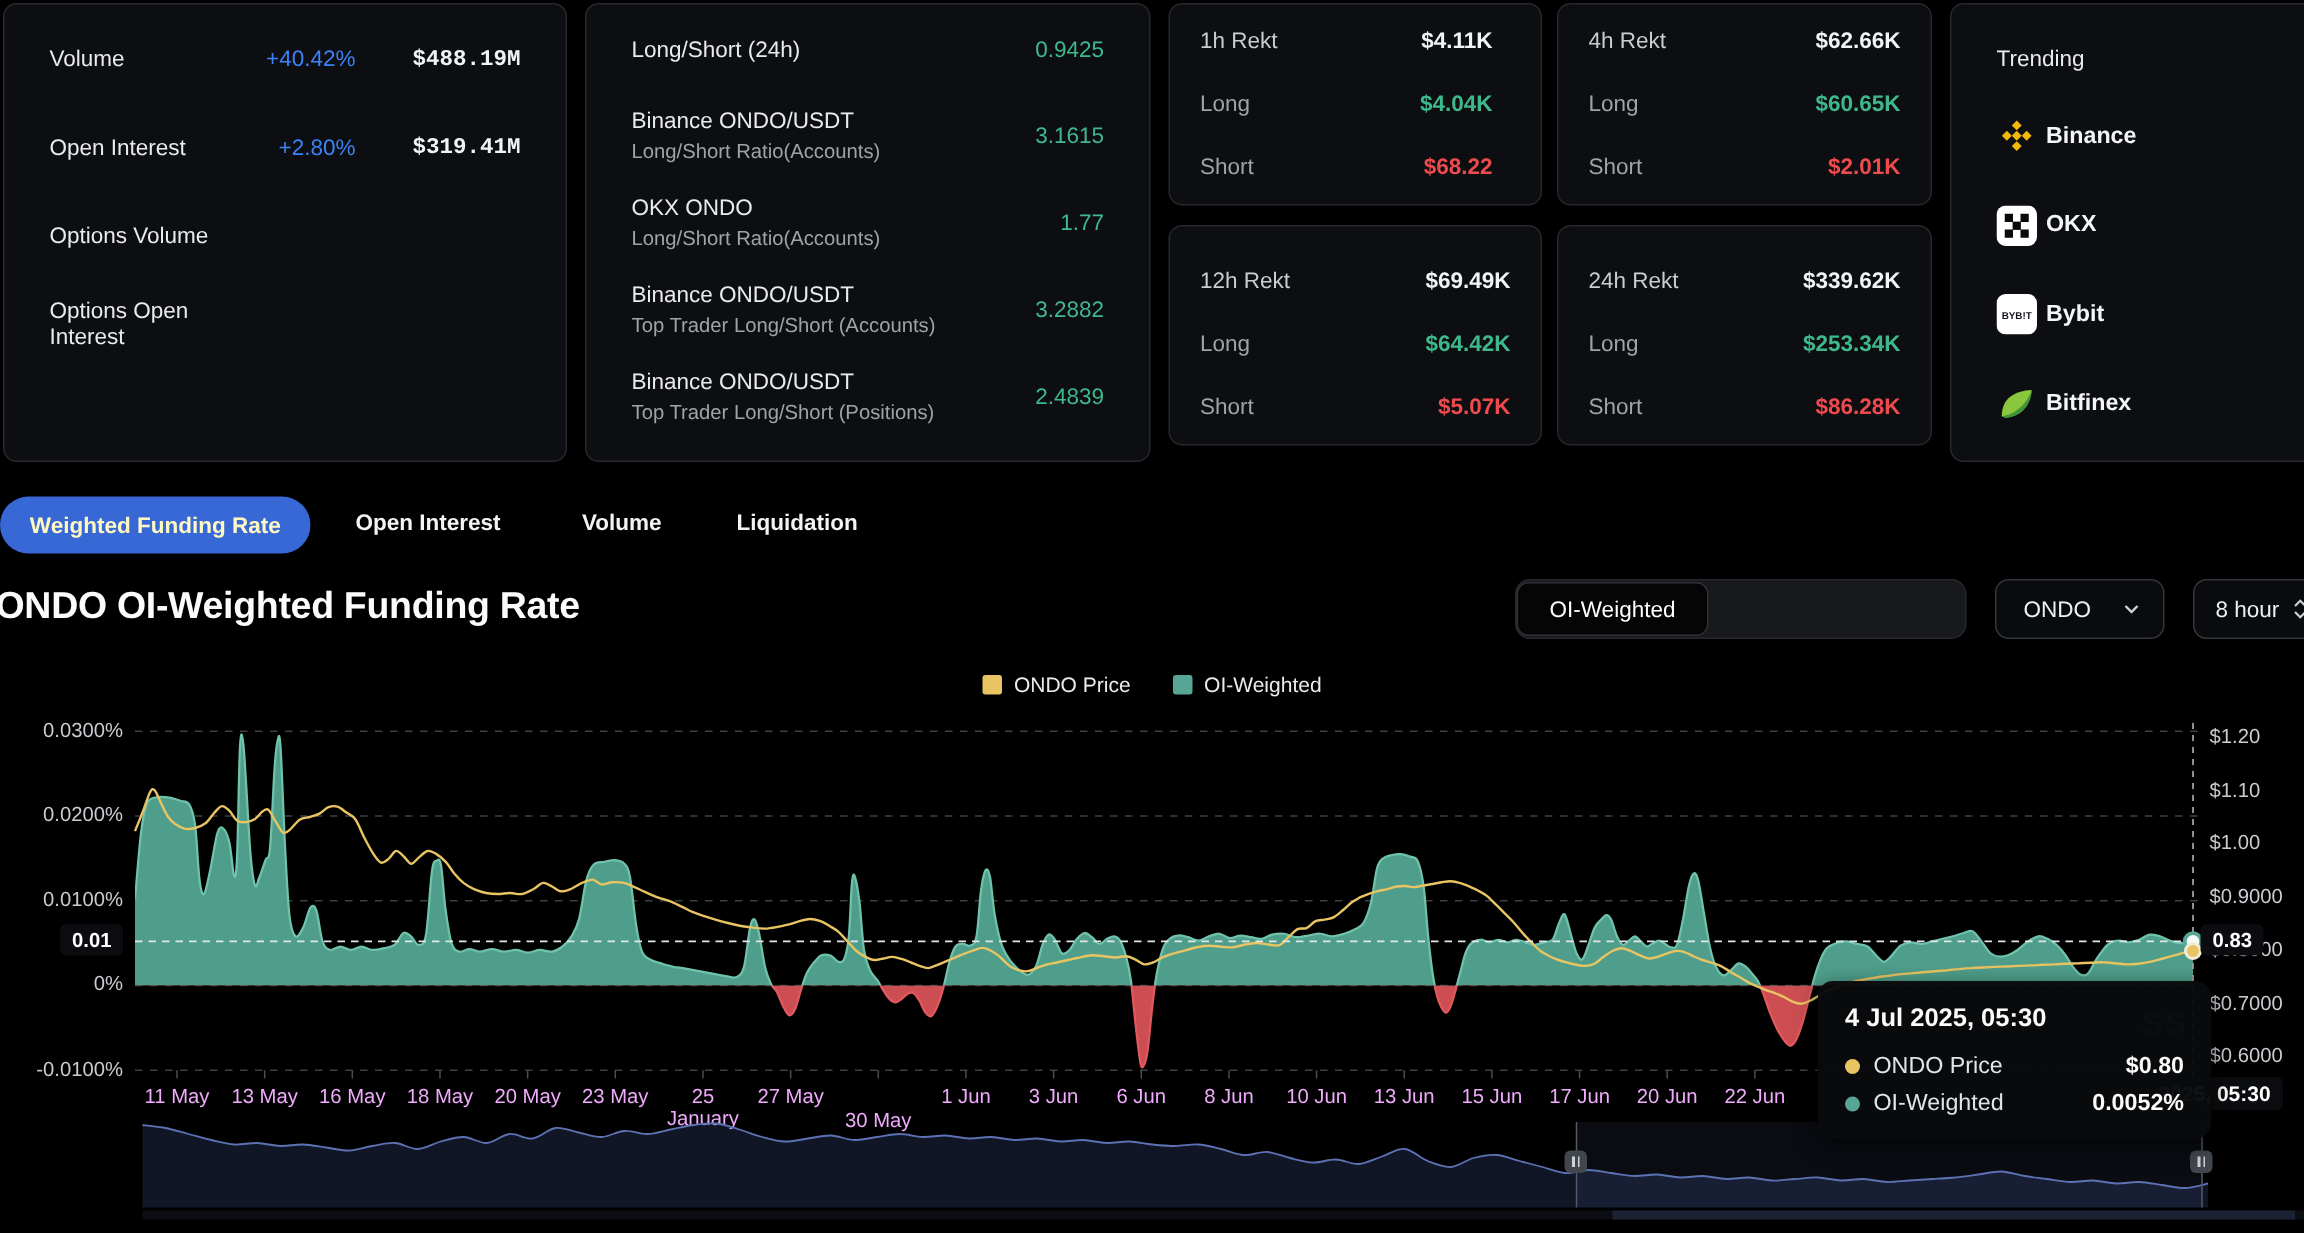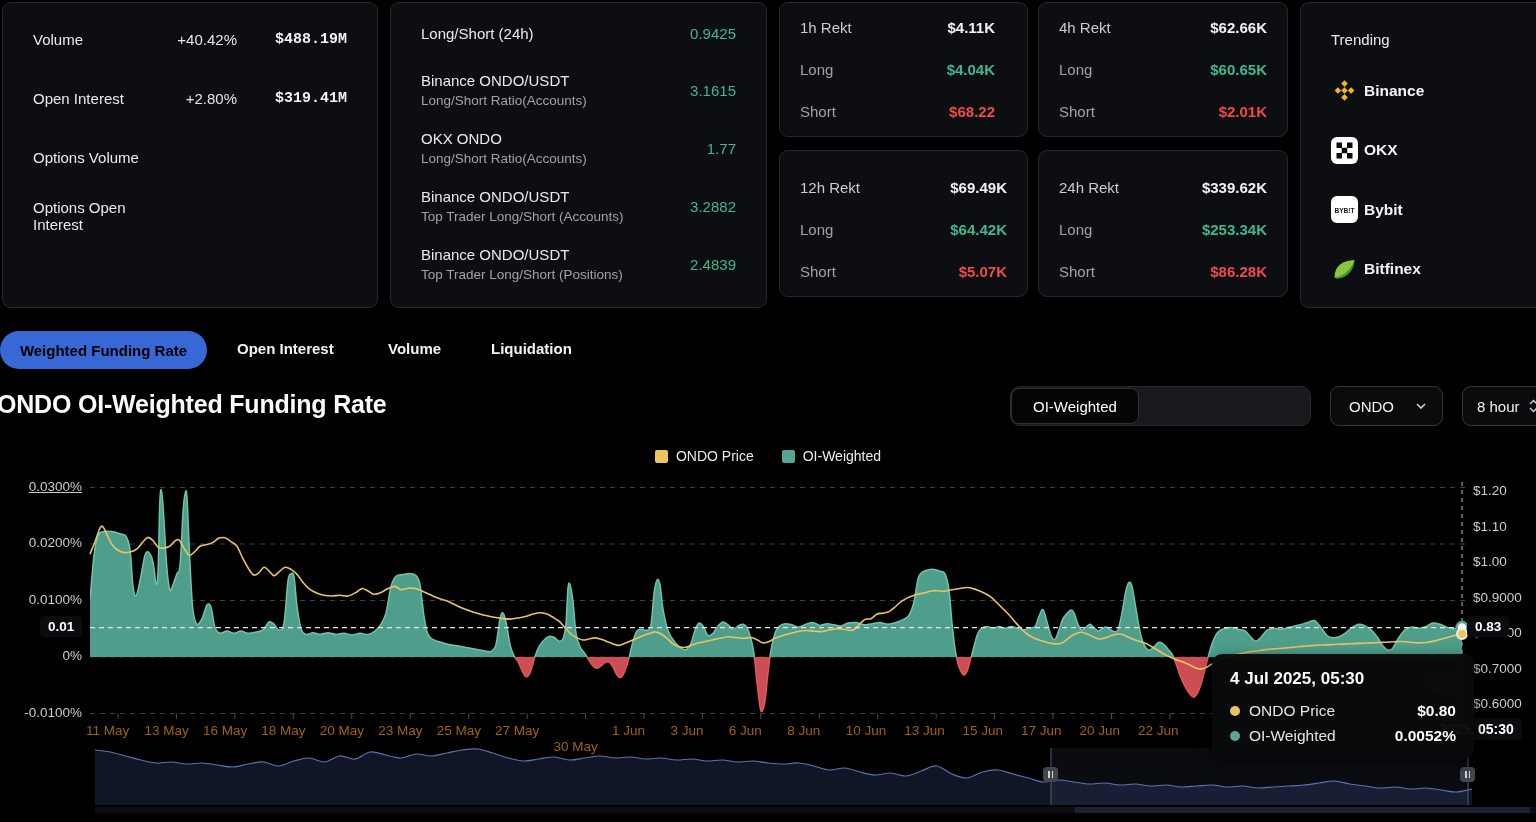--- a/index.html
+++ b/index.html
@@ -2,60 +2,60 @@
 <html><head>
 <meta charset="utf-8">
 <style>
   html,body{margin:0;padding:0;background:#000;}
   #stage{position:relative;width:1536px;height:822px;background:#000;overflow:hidden;
          font-family:"Liberation Sans","DejaVu Sans",sans-serif;color:#e8eaec;}
   .card{position:absolute;background:#0d0e11;border:1px solid #26282d;border-radius:9px;box-sizing:border-box;}
   
   .srow{display:flex;align-items:center;height:20px;margin-bottom:39px;font-size:15px;}
   .srow .lbl{flex:1;color:#e9eaec;}
-  .srow .chg{width:95px;text-align:right;color:#e5e5e5;}
+  .srow .chg{width:95px;text-align:right;color:#3b82f6;}
   .srow .val{width:110px;text-align:right;color:#f2f3f4;font-weight:bold;font-family:Liberation Mono, monospace;}
   
   .rrow{display:flex;align-items:center;margin-bottom:17px;}
   .rrow .tcol{flex:1;}
   .rrow .t1{font-size:15px;color:#e9eaec;line-height:21px;}
   .rrow .t2{font-size:13.5px;color:#9fa3a8;line-height:20px;}
   .rrow .rval{width:90px;text-align:right;color:#3fb88d;font-size:15px;}
   
   .krow{display:flex;align-items:center;height:20px;margin-bottom:22px;font-size:15px;}
   .krow .lbl{flex:1;color:#9fa3a8;}
   .krow .lbl.first{color:#c9ccd0;}
   .krow .val{text-align:right;font-weight:bold;}
   .v-white{color:#f2f3f4}.v-green{color:#3fb88d}.v-red{color:#ef4a4d}
   
   .trend-title{font-size:15px;color:#e9eaec;margin:28px 0 0 30px;}
   .titem{position:absolute;left:30px;display:flex;align-items:center;gap:6px;cursor:pointer;}
   .titem .nm{font-size:15.5px;font-weight:bold;color:#f4f5f6;}
   
   .tab-pill{position:absolute;left:0;top:331px;width:207px;height:38px;border-radius:19px;background:#3867d6;
-            display:flex;align-items:center;justify-content:center;font-size:15px;font-weight:bold;color:#000000;cursor:pointer;}
+            display:flex;align-items:center;justify-content:center;font-size:15px;font-weight:bold;color:#fef9c3;cursor:pointer;}
   .tab-plain{position:absolute;top:340px;font-size:15px;font-weight:bold;color:#f2f3f4;cursor:pointer;}
   
   #chart-title{position:absolute;left:-3px;top:390px;font-size:25px;font-weight:800;color:#fbfbfc;letter-spacing:-0.2px;}
   #seg{position:absolute;left:1010px;top:386px;width:301px;height:40px;background:#17191d;border:1px solid #26282d;
        border-radius:10px;box-sizing:border-box;display:flex;align-items:center;}
   .seg-item{height:36px;display:flex;align-items:center;justify-content:center;border-radius:8px;
             font-size:15px;color:#cfd2d5;cursor:pointer;padding:0 18px;}
   .seg-item.active{background:#050506;color:#fff;border:1px solid #2e3136;box-sizing:border-box;}
   .selbox{position:absolute;top:386px;height:40px;border:1px solid #33363b;border-radius:9px;box-sizing:border-box;
           display:flex;align-items:center;font-size:15px;color:#eef0f1;cursor:pointer;background:#0a0b0d;}
   
   #legend{position:absolute;left:0;top:448px;width:1536px;display:flex;justify-content:center;gap:28px;}
   .leg-item{display:flex;align-items:center;gap:8px;cursor:pointer;}
   .leg-sw{width:13px;height:13px;border-radius:2px;}
   .leg-tx{font-size:14px;color:#e9ebec;}
   
   .yl{position:absolute;left:2px;width:80px;text-align:right;font-size:13.5px;color:#c9ccd0;}
   .yr{position:absolute;left:1473px;font-size:13.5px;color:#c9ccd0;white-space:nowrap;}
-  .xl{position:absolute;top:723px;width:64px;font-size:13.5px;color:#a16207;}
+  .xl{position:absolute;top:723px;width:64px;text-align:center;font-size:13.5px;color:#f0abfc;}
   .badge{position:absolute;background:#0b0c0f;color:#fff;font-weight:bold;font-size:13.5px;
          padding:3px 8px;border-radius:4px;z-index:4;white-space:nowrap;}
   #watermark{position:absolute;left:1428px;top:671px;font-size:21px;font-weight:800;color:#62666b;letter-spacing:1px;z-index:2;}
   
   #tooltip{position:absolute;left:1212px;top:654px;width:226px;background:rgba(9,10,12,0.97);
            border-radius:10px;padding:15px 18px 14px 18px;z-index:6;box-shadow:0 4px 14px rgba(0,0,0,.6);}
   #tooltip .tt-date{font-size:17px;font-weight:bold;color:#fbfbfc;margin-bottom:13px;}
   .tt-row{display:flex;align-items:center;gap:9px;margin-top:7px;font-size:15.5px;}
   .tt-dot{width:10px;height:10px;border-radius:50%;flex:none;}
   .tt-lb{color:#e2e4e6;}
@@ -314,39 +314,39 @@
         <span class="leg-sw" style="background: rgb(233, 196, 98);"></span>
         <span class="leg-tx">ONDO Price</span>
       </div>
       <div class="leg-item">
         <span class="leg-sw" style="background: rgb(87, 166, 149);"></span>
         <span class="leg-tx">OI-Weighted</span>
       </div>
     </div>
 
   <div id="axis-layer">
-      <div class="yl" style="top: 478.5px; text-decoration: underline;">0.0300%</div>
+      <div class="yl" style="top: 478.5px;">0.0300%</div>
       <div class="yl" style="top: 535px;">0.0200%</div>
       <div class="yl" style="top: 591.5px;">0.0100%</div>
       <div class="yl" style="top: 648px;">0%</div>
       <div class="yl" style="top: 704.5px;">-0.0100%</div>
       <div class="yr" style="top: 483px;">$1.20</div>
       <div class="yr" style="top: 518.5px;">$1.10</div>
       <div class="yr" style="top: 554px;">$1.00</div>
       <div class="yr" style="top: 589.5px;">$0.9000</div>
       <div class="yr" style="top: 625px;">$0.8000</div>
       <div class="yr" style="top: 660.5px; text-align: right;">$0.7000</div>
       <div class="yr" style="top: 696px;">$0.6000</div>
       <div class="xl" style="left: 86px;">11 May</div>
       <div class="xl" style="left: 144.44px;">13 May</div>
       <div class="xl" style="left: 202.88px;">16 May</div>
       <div class="xl" style="left: 261.32px;">18 May</div>
       <div class="xl" style="left: 319.76px;">20 May</div>
       <div class="xl" style="left: 378.2px;">23 May</div>
-      <div class="xl" style="left: 436.64px;">25 May</div>
+      <div class="xl" style="left: 436.64px;">25 January</div>
       <div class="xl" style="left: 495.08px;">27 May</div>
       <div class="xl" style="left: 553.52px; margin-top: 16px;">30 May</div>
       <div class="xl" style="left: 611.96px;">1 Jun</div>
       <div class="xl" style="left: 670.4px;">3 Jun</div>
       <div class="xl" style="left: 728.84px;">6 Jun</div>
       <div class="xl" style="left: 787.28px;">8 Jun</div>
       <div class="xl" style="left: 845.72px;">10 Jun</div>
       <div class="xl" style="left: 904.16px;">13 Jun</div>
       <div class="xl" style="left: 962.6px;">15 Jun</div>
       <div class="xl" style="left: 1021.04px;">17 Jun</div>

